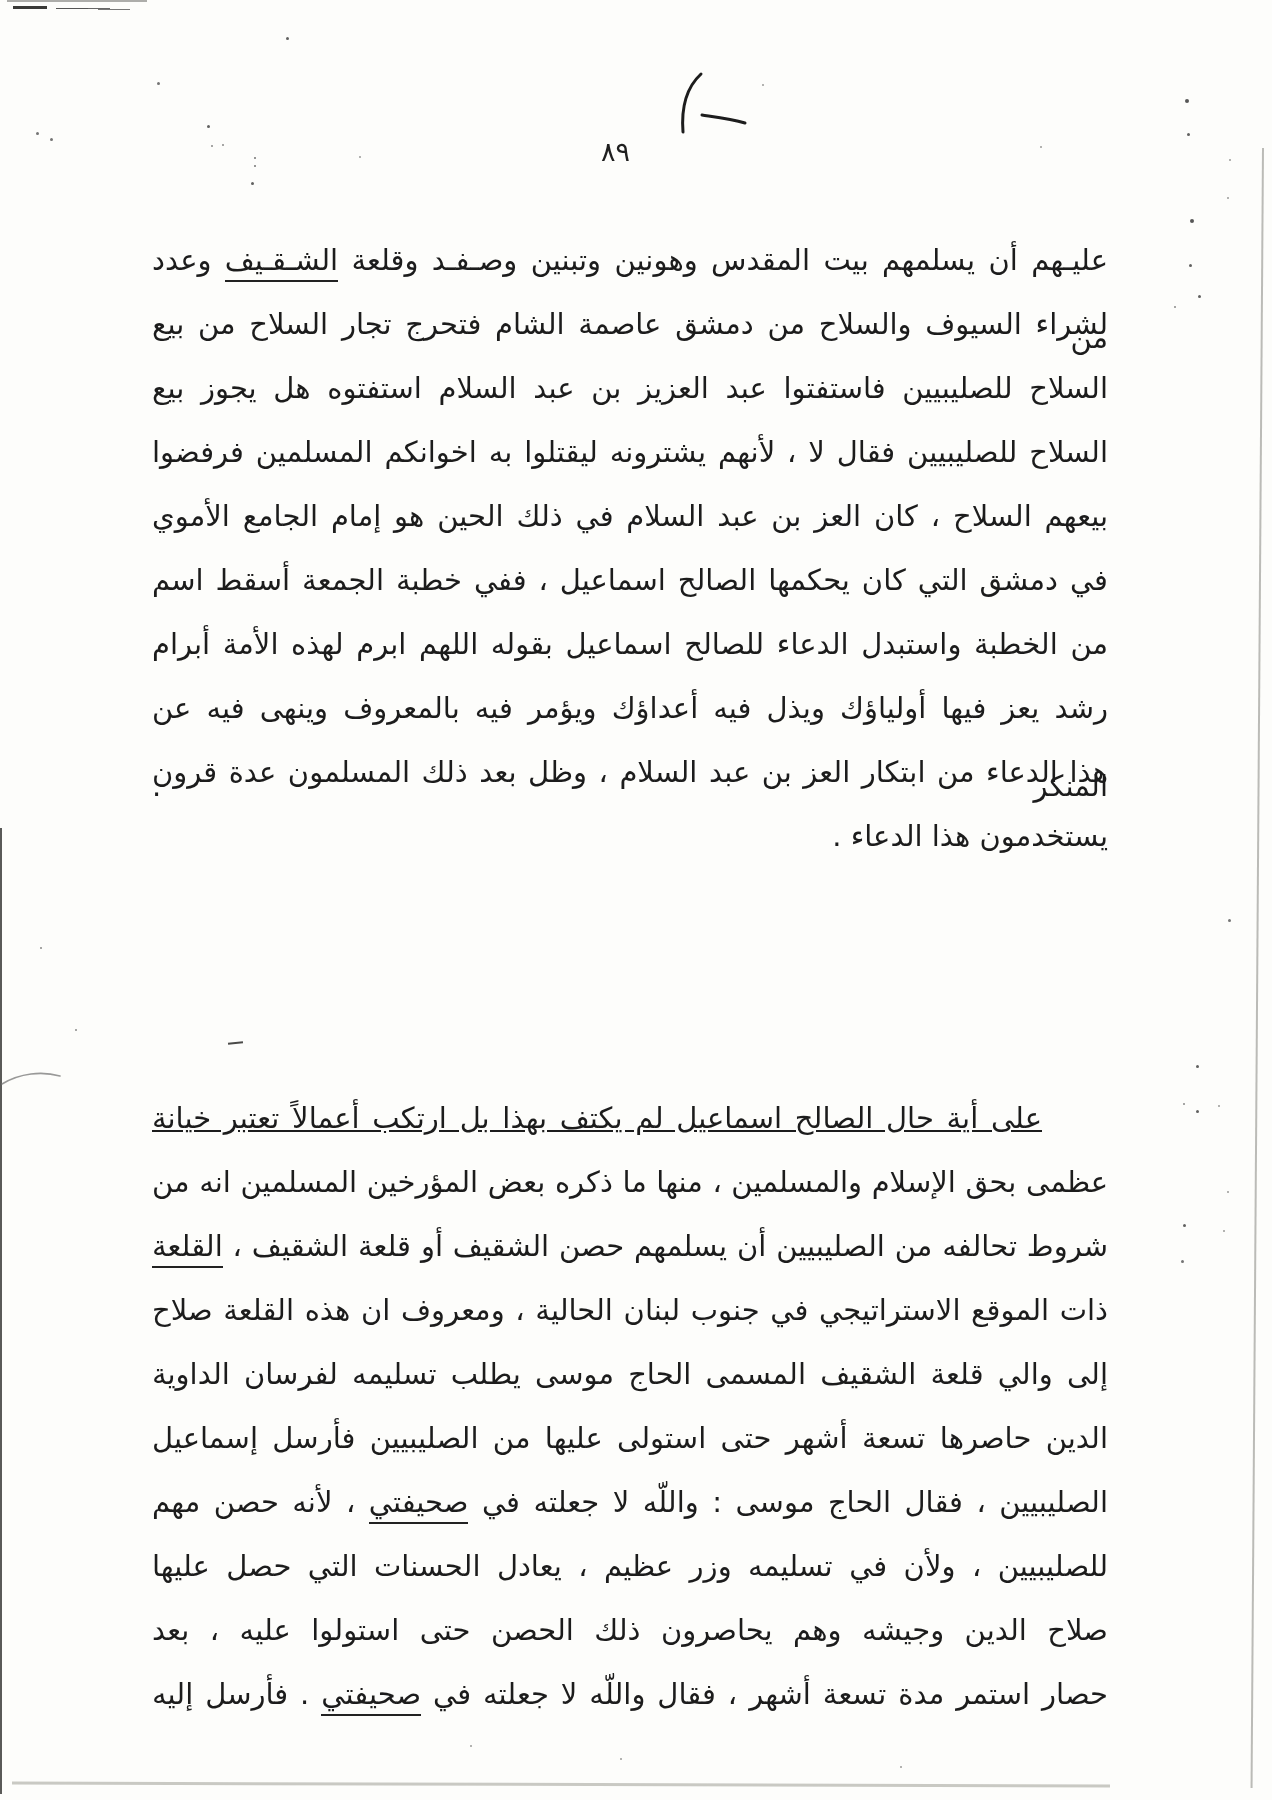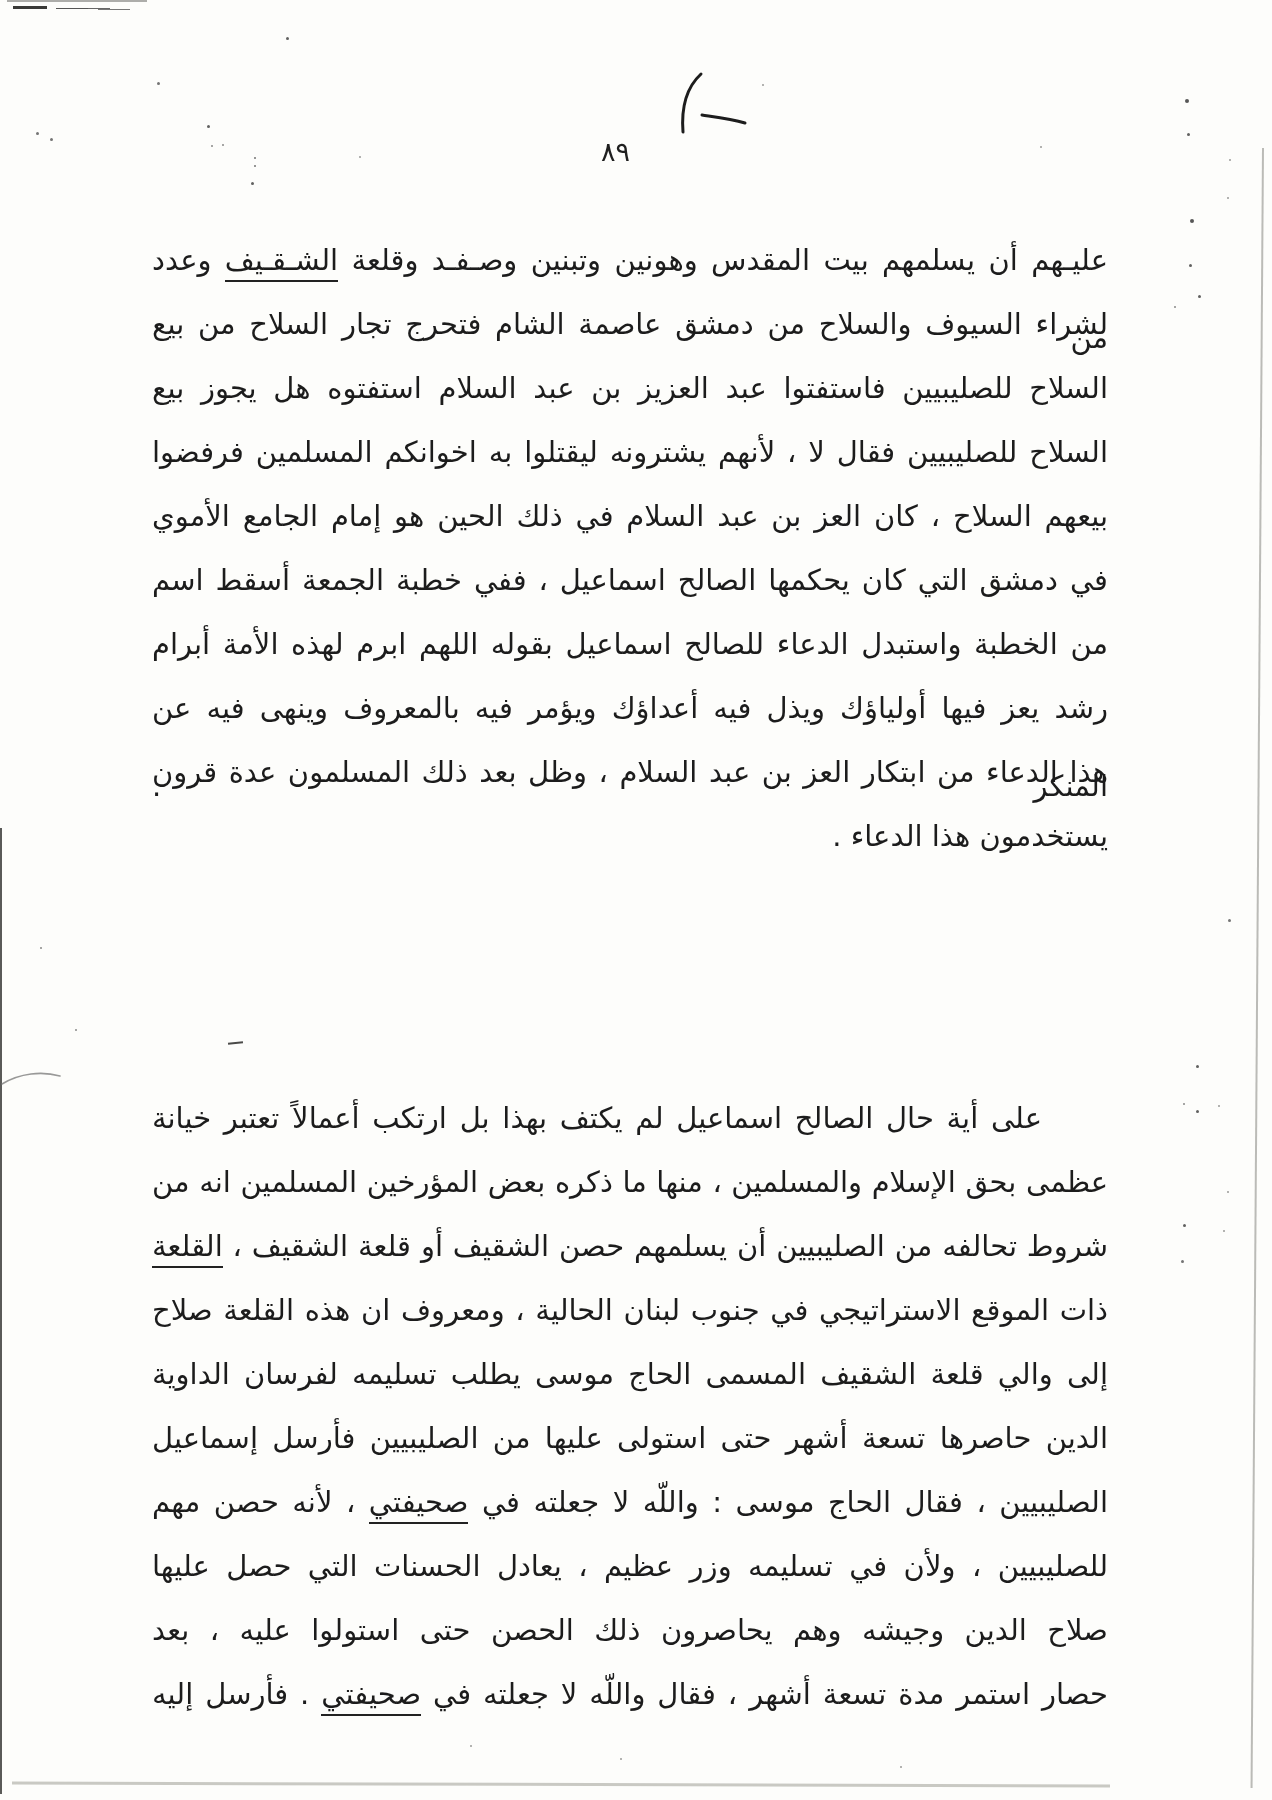--- a/index.html
+++ b/index.html
@@ -14,21 +14,21 @@
     direction:rtl;color:#1c1c1c;font-size:29px;
   }
   .para-1{top:221px;}
   .para-2{top:1079px;}
   .line{
     height:64px;line-height:78px;
     text-align:justify;text-align-last:justify;
     white-space:normal;overflow:visible;
   }
   .line.alignright{text-align-last:right;}
-  .line.indent{padding-right:66px;}
+  .line.indent{padding-right:66px;text-decoration:underline;}
   .u{border-bottom:2px solid #222;padding-bottom:3px;}
   
   .pagenum{
     position:absolute;left:570px;top:136px;width:60px;
     font-size:27px;color:#1f1f1f;text-align:right;direction:rtl;
   }
   .handmark{position:absolute;left:655px;top:66px;}
   
   .edge-left{position:absolute;left:0;top:828px;width:2px;height:966px;background:#3d3d3b;opacity:.85;}
   .edge-right{position:absolute;left:1262px;top:148px;width:2px;height:1640px;background:#b4b4af;opacity:.9;transform:rotate(.4deg);transform-origin:top;}

